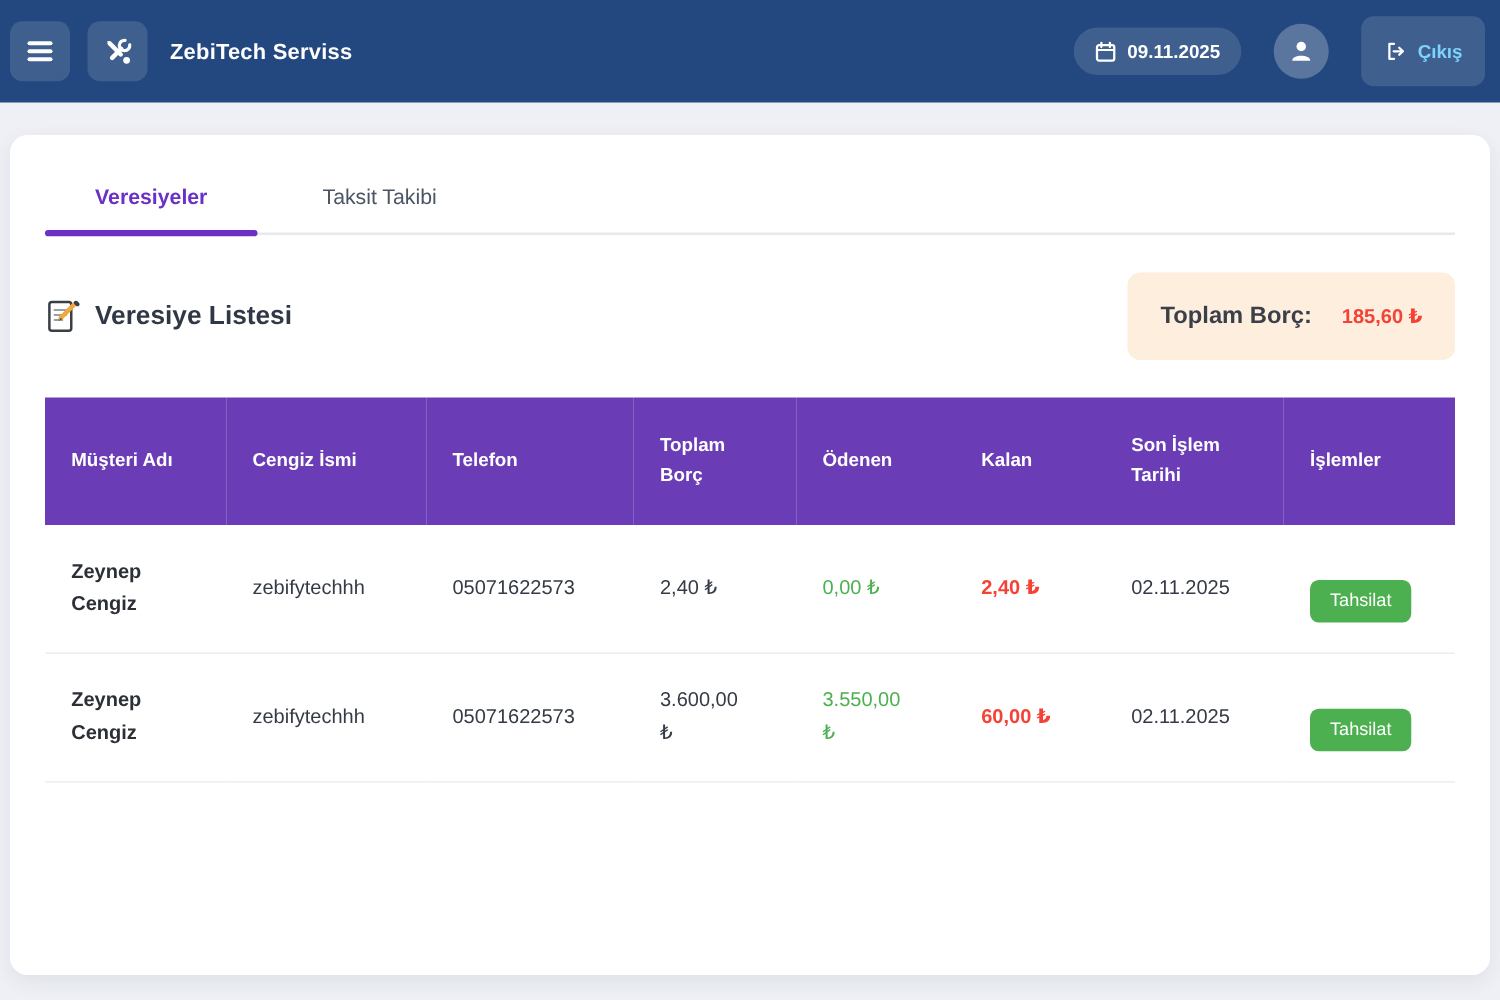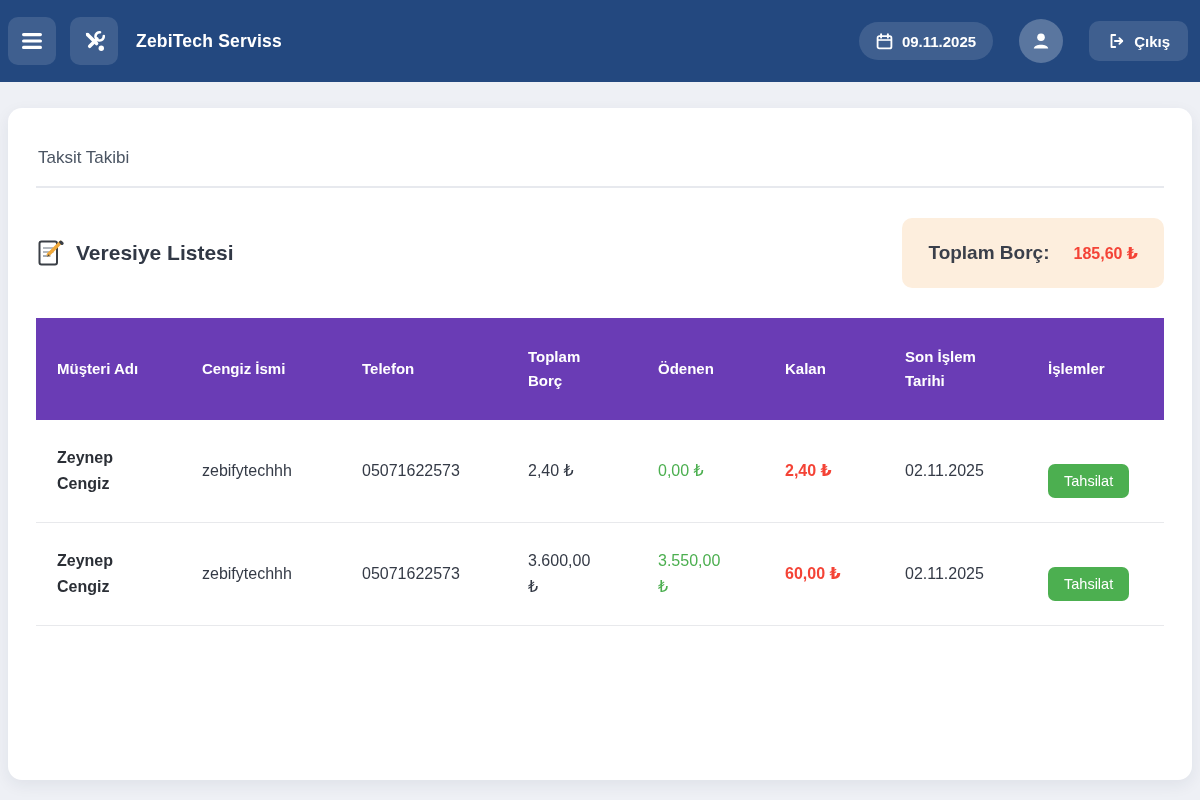--- a/index.html
+++ b/index.html
@@ -29,23 +29,23 @@
     display:flex; align-items:center; gap:9px; padding:0 17px;
     color:#fff; font-size:15px; font-weight:700;
   }
   .avatar {
     width:44px; height:44px; border-radius:50%;
     background:rgba(255,255,255,.25);
     display:flex; align-items:center; justify-content:center;
     margin:0 12px; cursor:pointer; flex:none;
   }
   .logout-btn {
-    height:40px; border-radius:10px; background:rgba(255,255,255,.13);
+    height:56px; border-radius:10px; background:rgba(255,255,255,.13);
     display:flex; align-items:center; gap:9px; padding:0 18px;
-    color:#ffffff; font-size:15px; font-weight:700;
+    color:#7dd3fc; font-size:15px; font-weight:700;
     border:none; cursor:pointer;
   }
 
   
   .card {
     margin:26px 8px 0; height:672px; background:#fff;
     border-radius:14px; box-shadow:0 5px 16px rgba(30,40,70,.07);
     overflow:hidden;
   }
 
@@ -152,20 +152,24 @@
       <path d="M10.5 12 H20" stroke="#fff" stroke-width="2.4" stroke-linecap="round"></path>
       <path d="M16.5 8.2 L20.4 12 L16.5 15.8" stroke="#fff" stroke-width="2.4" fill="none" stroke-linecap="round" stroke-linejoin="round"></path>
     </svg>
     <span>Çıkış</span>
   </button>
 </header>
 
 <main class="card">
 
   <nav class="tabs">
+    <button class="tab active">
+      <span>Veresiyeler</span>
+      <span class="tab-indicator"></span>
+    </button>
     <button class="tab inactive">
       <span>Taksit Takibi</span>
     </button>
   </nav>
 
   <div class="list-header">
     <div class="list-title-wrap">
       <svg class="icon" width="28" height="28" viewBox="0 0 28 28">
         <rect x="3.5" y="2.5" width="17.5" height="23" rx="2" fill="#fff" stroke="#3a3f46" stroke-width="2"></rect>
         <line x1="7" y1="9" x2="17.5" y2="9" stroke="#9aa0a8" stroke-width="1.7"></line>

